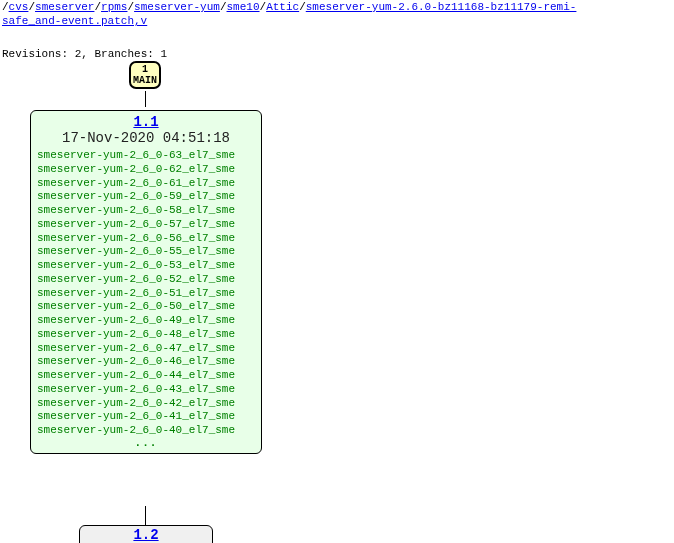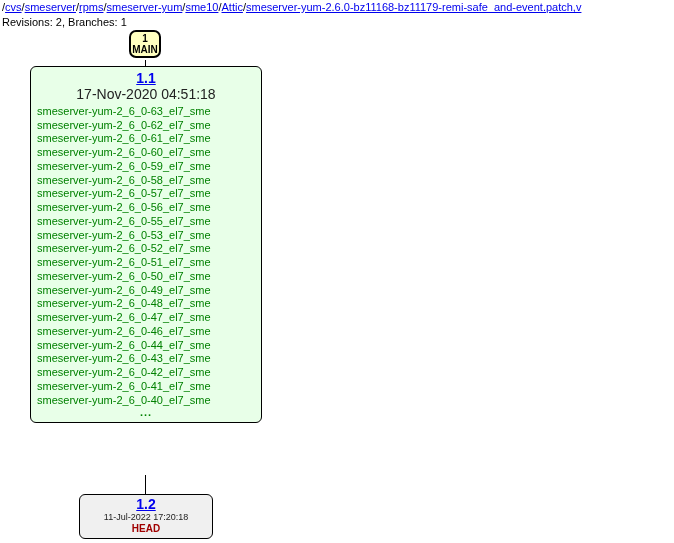--- a/index.html
+++ b/index.html
@@ -8,32 +8,33 @@
     background: #ffffff;
     font-family: Helvetica, Arial, sans-serif;
     font-size: 11px;
     color: #000;
     width: 674px;
   }
   .page {
     position: relative;
     width: 605px;
     height: 543px;
+    font-family: Liberation Mono, monospace;
   }
   .header {
     padding: 0 4px 0 2px;
     font-size: 11px;
     line-height: 1.3;
   }
   .header .path-line a {
     color: #0000ee;
     text-decoration: underline;
   }
   .header .stats {
-    margin-top: 1px;
+    margin-top: 18px;
   }
 
   .canvas {
     position: relative;
     width: 674px;
     height: 506px;
   }
 
   
   .main-badge {
@@ -58,21 +59,21 @@
     font-size: 10px;
     font-weight: bold;
     line-height: 1;
     margin-top: 1px;
   }
 
   
   .rev11 {
     position: absolute;
     left: 30px;
-    top: 36px;
+    top: 49px;
     width: 232px;
     background: #e8ffe8;
     border: 1px solid #000;
     border-radius: 6px;
     padding: 4px 6px 2px 6px;
     box-sizing: border-box;
   }
   .rev11 .revnum {
     text-align: center;
     font-size: 14px;
@@ -181,21 +182,20 @@
 
   <div class="vline top"></div>
 
   <div class="rev11">
     <div class="revnum">1.1</div>
     <div class="revdate">17-Nov-2020 04:51:18</div>
     <div class="tags">
       <span class="tag">smeserver-yum-2_6_0-63_el7_sme</span>
       <span class="tag">smeserver-yum-2_6_0-62_el7_sme</span>
       <span class="tag">smeserver-yum-2_6_0-61_el7_sme</span>
-      <span class="tag">smeserver-yum-2_6_0-60_el7_sme</span>
       <span class="tag">smeserver-yum-2_6_0-59_el7_sme</span>
       <span class="tag">smeserver-yum-2_6_0-58_el7_sme</span>
       <span class="tag">smeserver-yum-2_6_0-57_el7_sme</span>
       <span class="tag">smeserver-yum-2_6_0-56_el7_sme</span>
       <span class="tag">smeserver-yum-2_6_0-55_el7_sme</span>
       <span class="tag">smeserver-yum-2_6_0-53_el7_sme</span>
       <span class="tag">smeserver-yum-2_6_0-52_el7_sme</span>
       <span class="tag">smeserver-yum-2_6_0-51_el7_sme</span>
       <span class="tag">smeserver-yum-2_6_0-50_el7_sme</span>
       <span class="tag">smeserver-yum-2_6_0-49_el7_sme</span>

